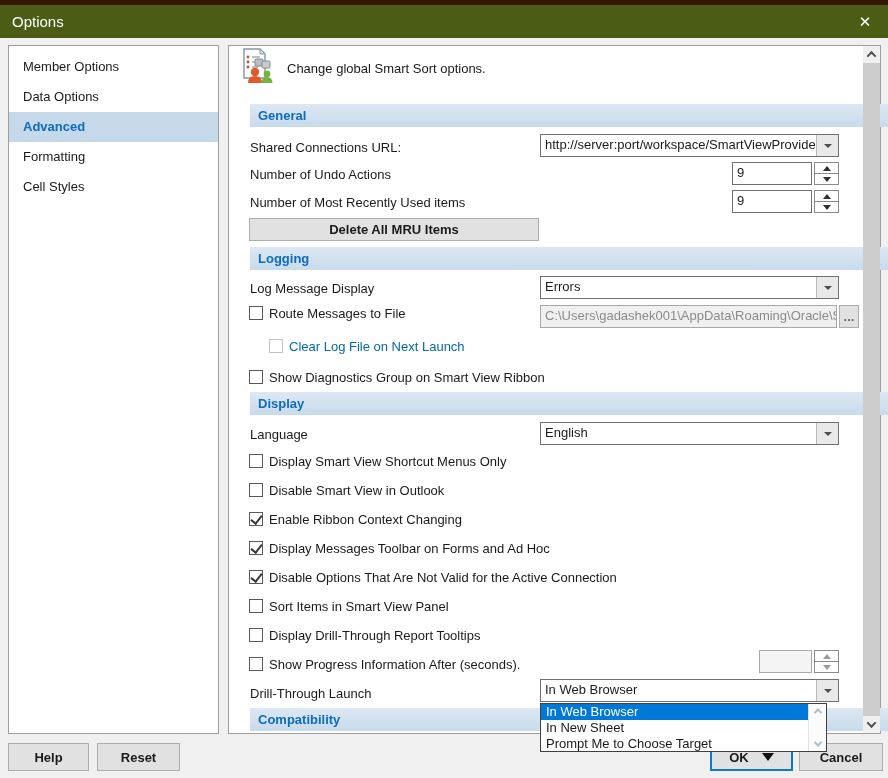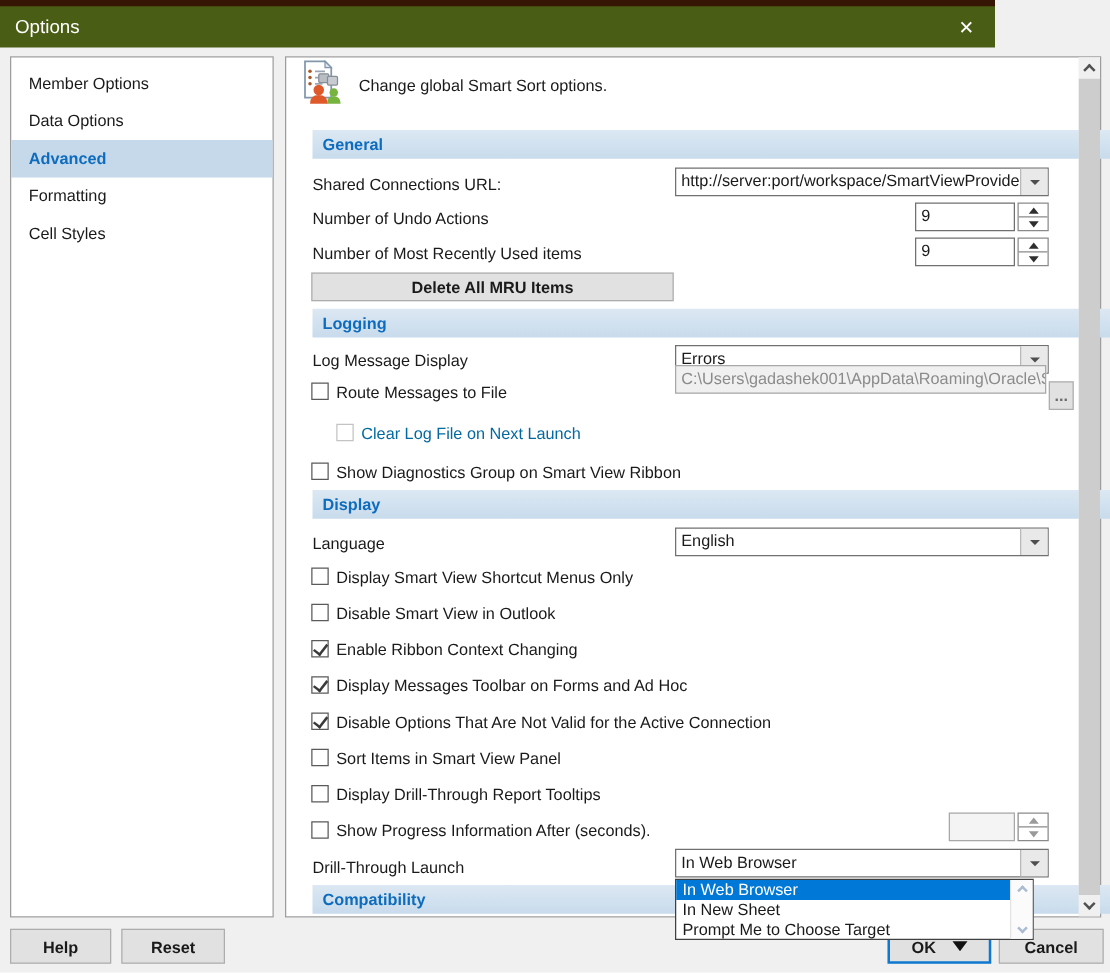--- a/index.html
+++ b/index.html
@@ -6,21 +6,21 @@
   html,body { width:888px; height:778px; }
   body {
     position:relative;
     background:#f0f0f0;
     font-family:"Liberation Sans", sans-serif;
     font-size:13px;
     color:#1a1a1a;
     overflow:hidden;
   }
   
-  .titlebar{position:absolute;left:0;top:0;width:796px;height:38px;background:#4a5d15;}
+  .titlebar{position:absolute;left:0;top:0;width:888px;height:38px;background:#4a5d15;}
   .titlebar .topstrip{position:absolute;left:0;top:0;width:100%;height:5px;background:#371505;}
   .titlebar .title{position:absolute;left:12px;top:5px;height:33px;line-height:33px;color:#fff;font-size:15px;}
   .titlebar .close{position:absolute;right:0;top:5px;width:46px;height:33px;color:#fff;font-size:15px;
     display:flex;align-items:center;justify-content:center;cursor:pointer;}
   
   .sidebar{position:absolute;left:8px;top:45px;width:211px;height:689px;background:#fff;border:1px solid #9d9d9d;}
   .sidebar ul{list-style:none;margin-top:6px;}
   .sidebar li{height:30px;line-height:30px;padding-left:14px;cursor:pointer;}
   .sidebar li.selected{background:#c6d9ea;color:#0d6cbe;font-weight:bold;}
   .mainpanel{position:absolute;left:228px;top:45px;width:653px;height:689px;background:#fff;border:1px solid #9d9d9d;}
@@ -168,21 +168,21 @@
   <div class="lbl" style="left:21px;top:235px;">Log Message Display</div>
   <div class="combo" style="left:311px;top:230px;width:299px;">
     <div class="combo-val">Errors</div>
     <div class="combo-btn">
         <span class="tri-down"></span>
       </div>
   </div>
 
   <div class="checkbox" style="left:20px;top:260px;"></div>
   <div class="lbl" style="left:40px;top:260px;">Route Messages to File</div>
-  <div class="pathfield" style="left:311px;top:246px;width:297px;">C:\Users\gadashek001\AppData\Roaming\Oracle\S</div>
+  <div class="pathfield" style="left:311px;top:259px;width:297px;">C:\Users\gadashek001\AppData\Roaming\Oracle\S</div>
   <div class="btn" style="position:absolute;left:610px;top:259px;width:20px;height:23px;color:#6c6c6c;">...</div>
 
   <div class="checkbox dis" style="left:40px;top:293px;"></div>
   <div class="lbl dis" style="left:60px;top:293px;">Clear Log File on Next Launch</div>
 
   <div class="checkbox" style="left:20px;top:324px;"></div>
   <div class="lbl" style="left:40px;top:324px;">Show Diagnostics Group on Smart View Ribbon</div>
 
   <div class="hdr" style="top:346px;">
     <span class="hdr-title">Display</span>

